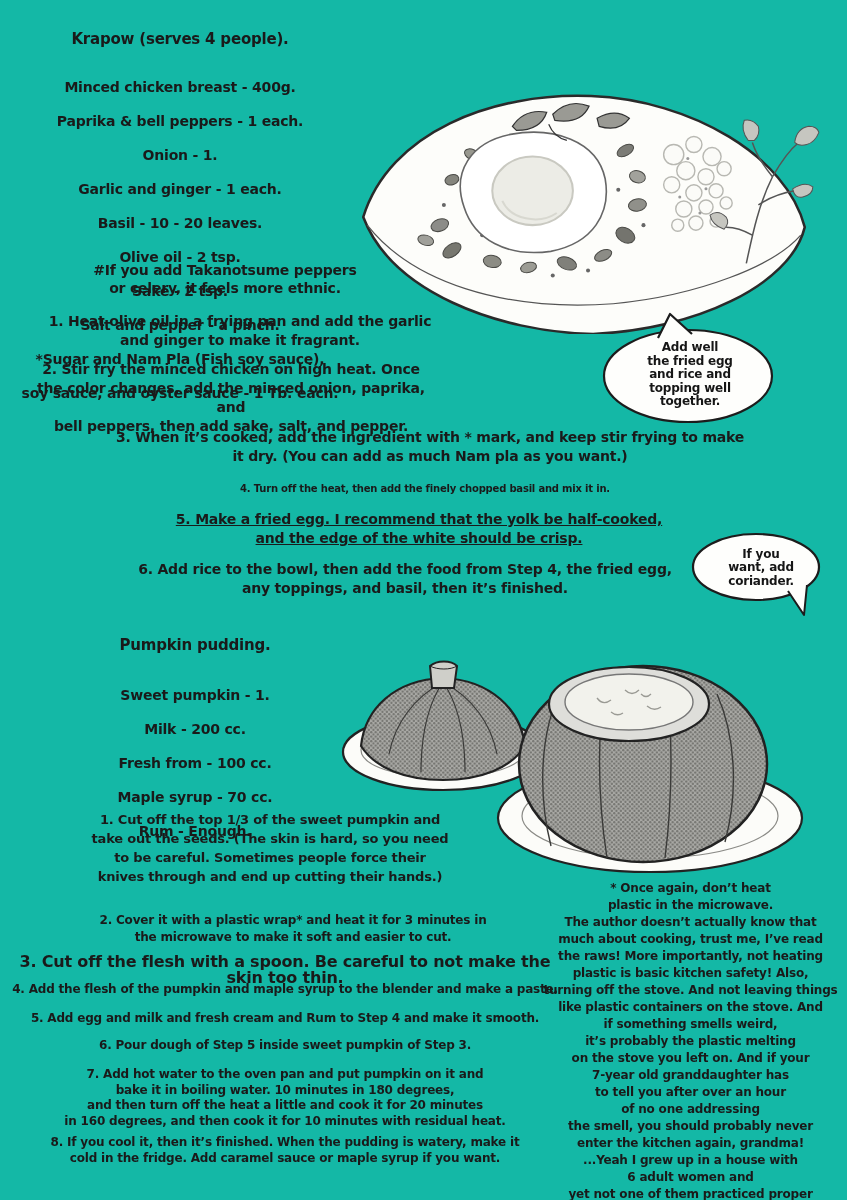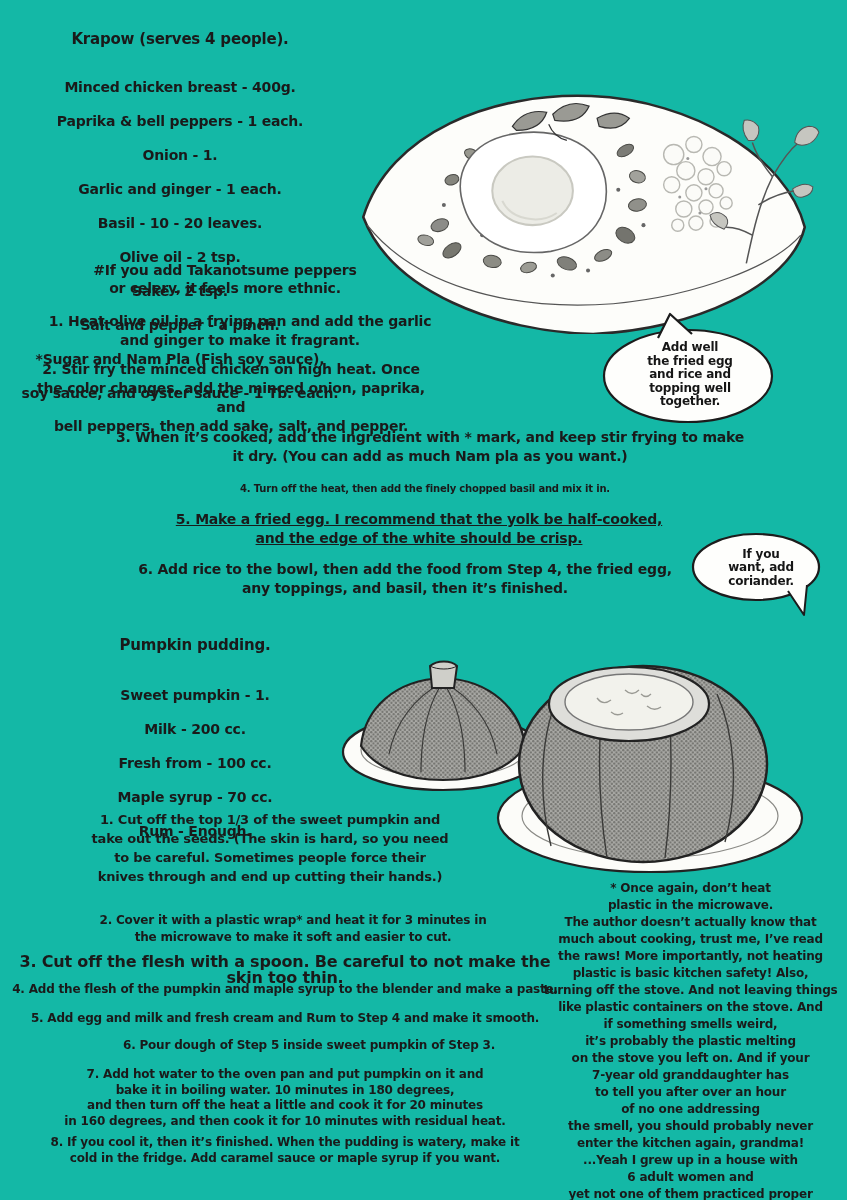--- a/index.html
+++ b/index.html
@@ -220,21 +220,21 @@
 
   <div class="txt" style="left:55px;top:810px;width:430px;font-size:13px;line-height:19px;">1. Cut off the top 1/3 of the sweet pumpkin and
 take out the seeds. (The skin is hard, so you need
 to be careful. Sometimes people force their
 knives through and end up cutting their hands.)</div>
   <div class="txt" style="left:0;top:912px;width:570px;font-size:12px;line-height:16.5px;margin-left:8px;">2. Cover it with a plastic wrap* and heat it for 3 minutes in
 the microwave to make it soft and easier to cut.</div>
   <div class="txt" style="left:0;top:954px;width:570px;font-size:16px;line-height:16px;">3. Cut off the flesh with a spoon. Be careful to not make the skin too thin.</div>
   <div class="txt" style="left:0;top:981px;width:570px;font-size:12px;line-height:16px;">4. Add the flesh of the pumpkin and maple syrup to the blender and make a paste.</div>
   <div class="txt" style="left:0;top:1010px;width:570px;font-size:12px;line-height:16px;">5. Add egg and milk and fresh cream and Rum to Step 4 and make it smooth.</div>
-  <div class="txt" style="left:0;top:1037px;width:570px;font-size:12px;line-height:16px;padding-left:24px;">6. Pour dough of Step 5 inside sweet pumpkin of Step 3.</div>
+  <div class="txt" style="left:0;top:1037px;width:570px;font-size:12px;line-height:16px;">6. Pour dough of Step 5 inside sweet pumpkin of Step 3.</div>
   <div class="txt" style="left:0;top:1067px;width:570px;font-size:12px;line-height:15.5px;">7. Add hot water to the oven pan and put pumpkin on it and
 bake it in boiling water. 10 minutes in 180 degrees,
 and then turn off the heat a little and cook it for 20 minutes
 in 160 degrees, and then cook it for 10 minutes with residual heat.</div>
   <div class="txt" style="left:0;top:1134px;width:570px;font-size:12px;line-height:16px;">8. If you cool it, then it’s finished. When the pudding is watery, make it
 cold in the fridge. Add caramel sauce or maple syrup if you want.</div>
 
   <div class="txt" style="left:533px;top:880px;width:315px;font-size:12px;line-height:17px;">* Once again, don’t heat
 plastic in the microwave.
 The author doesn’t actually know that

